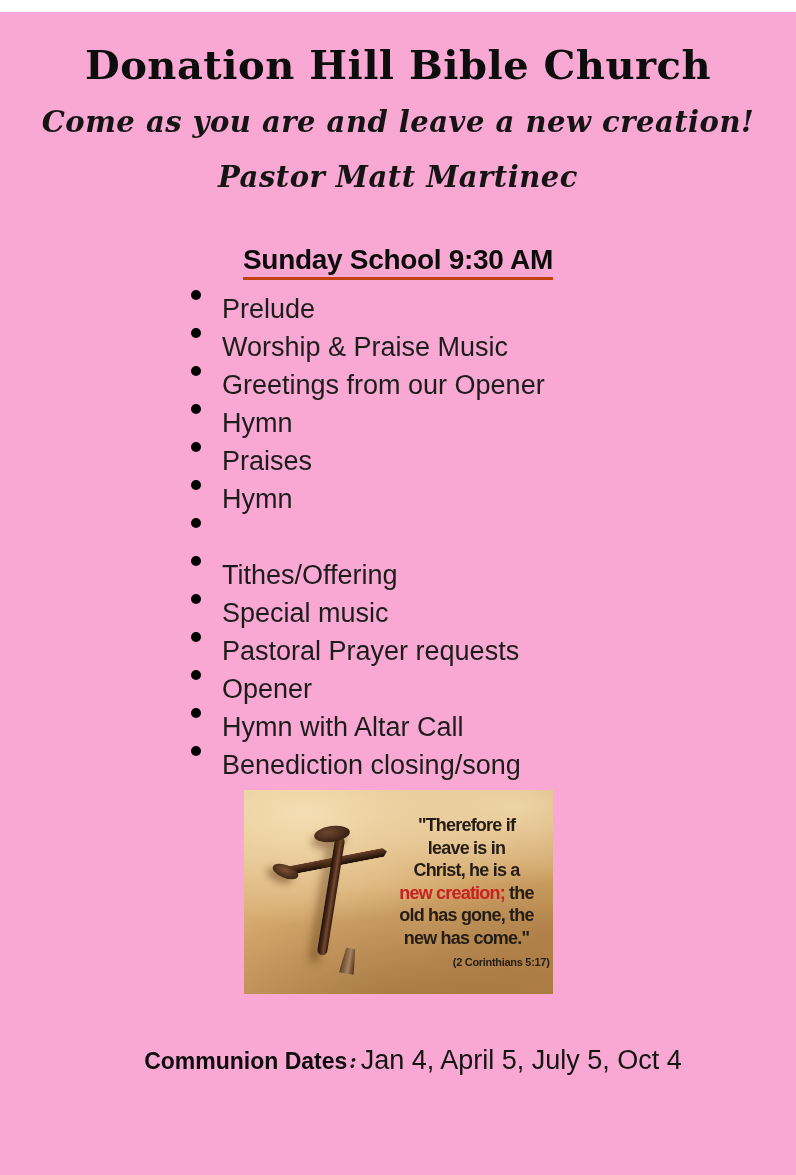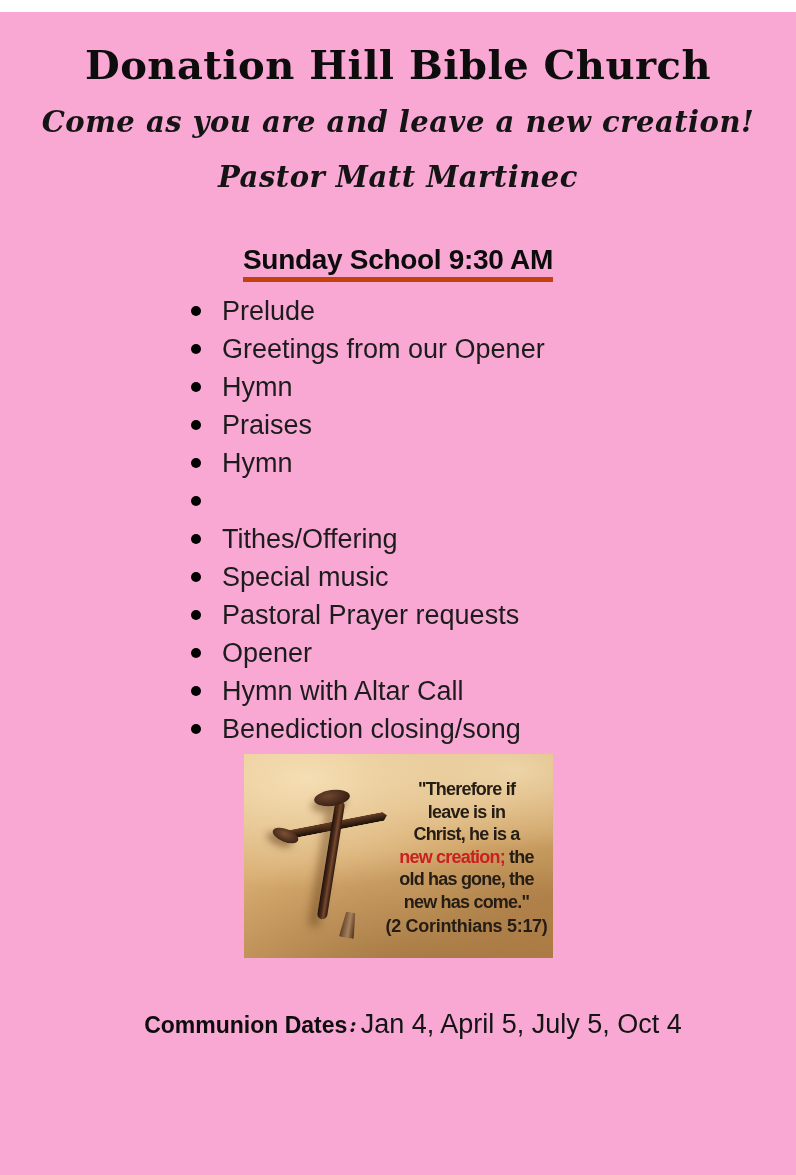--- a/index.html
+++ b/index.html
@@ -42,21 +42,21 @@
   
   .heading-row{text-align:center;}
   .sunday-heading{margin-top:48px;}
   .sunday-heading .u{
     display:inline-block;
     font-family:"Liberation Sans",sans-serif;
     font-weight:700;
     font-size:28px;
     line-height:31px;
     letter-spacing:-0.3px;
-    border-bottom:5px solid #c2410c;
+    border-bottom:3px solid #c2410c;
     padding-bottom:2px;
     color:#0c0c0c;
   }
   .order-heading{margin-top:9px;}
   .order-heading .u{
     display:inline-block;
     font-family:"DejaVu Sans",sans-serif;
     font-weight:700;
     font-size:26px;
     line-height:32px;
@@ -68,21 +68,21 @@
   }
 
   
   ul.worship-list{
     list-style:none;
     margin:10px 0 0 191px;
     padding:0;
   }
   ul.worship-list li{
     display:flex;
-    align-items:center;
+    align-items:flex-start;
     height:38px;
   }
   .bullet{
     flex:none;
     width:10px;height:10px;
     border-radius:50%;
     background:#000000;
     margin-right:21px;
   }
   .li-text{
@@ -147,24 +147,25 @@
     font-weight:700;
     font-size:18px;
     line-height:22.5px;
     letter-spacing:-0.8px;
     color:var(--text-dark,#241c15);
   }
   .verse-text .vline{white-space:nowrap;}
   .verse-text .red{color:var(--highlight-red,#c92020);}
   .verse-ref{
     margin-top:6px;
-    font-size:18px;
+    font-size:11px;
     line-height:14px;
     letter-spacing:-0.3px;
     white-space:nowrap;
+    text-align:right;
   }
 
   
   .communion-line{
     margin-top:15px;
     text-align:center;
     font-size:27px;
     line-height:34px;
     color:#141414;
     white-space:pre;
@@ -203,20 +204,24 @@
   </div>
 
 
   <ul class="worship-list">
 
       <li>
         <span class="bullet"></span>
         <span class="li-text">Prelude</span>
       </li>
 
+      <li>
+        <span class="bullet"></span>
+        <span class="li-text">Worship &amp; Praise Music</span>
+      </li>
 
       <li>
         <span class="bullet"></span>
         <span class="li-text">Greetings from our Opener</span>
       </li>
 
       <li>
         <span class="bullet"></span>
         <span class="li-text">Hymn</span>
       </li>

